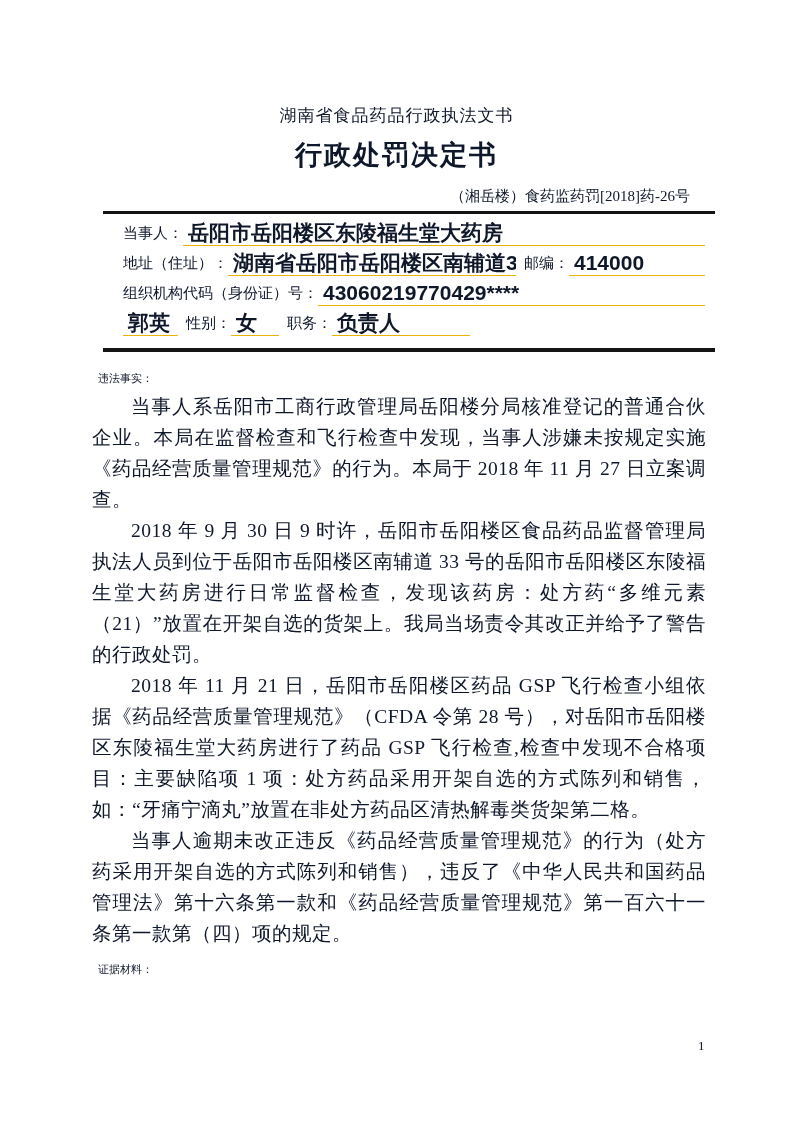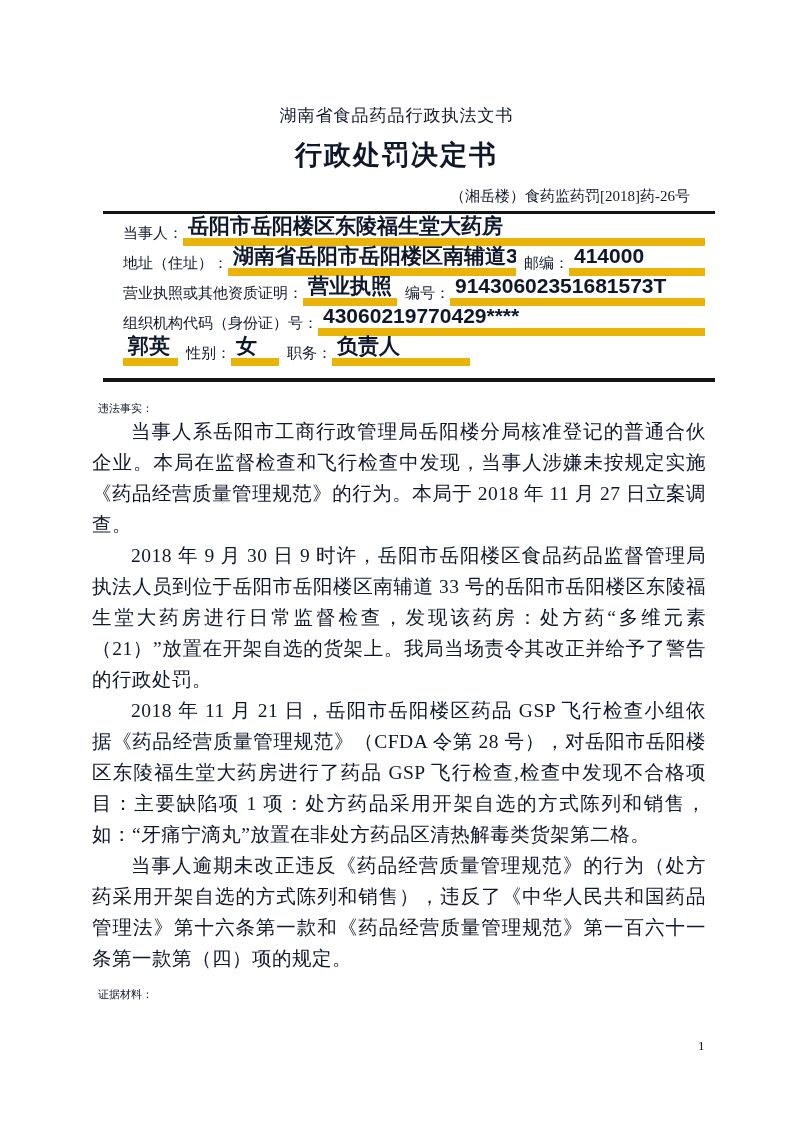--- a/index.html
+++ b/index.html
@@ -55,21 +55,21 @@
   .f-label {
     font-size: 15px;
     white-space: nowrap;
     padding-bottom: 3px;
   }
   .f-value {
     font-family: "Liberation Sans", "DejaVu Sans", sans-serif;
     font-weight: bold;
     font-size: 21px;
     line-height: 1.05;
-    border-bottom: 8px solid #eab308;
+    border-bottom: 1px solid #eab308;
     padding: 0 5px 1px 5px;
     white-space: nowrap;
     overflow: hidden;
   }
   .grow { flex: 1; }
   .center { text-align: left; }
   .w-address { width: 278px; }
   .w-license { min-width: 80px; }
   .w-name { min-width: 45px; }
   .w-gender { width: 38px; }
@@ -79,20 +79,21 @@
     margin-left: 92px;
     margin-right: 87px;
   }
   .section-label {
     font-size: 11px;
     margin-left: 6px;
   }
   .facts-label { margin-top: 19px; }
   .evidence-label { margin-top: 13px; }
   .paragraphs {
+    margin-top: 5px;
   }
   .paragraphs p {
     margin: 0;
     font-size: 19.5px;
     line-height: 31px;
     text-align: justify;
     text-indent: 2em;
     letter-spacing: 0.5px;
   }
   .page-number {
@@ -122,26 +123,20 @@
       <span class="f-value grow">岳阳市岳阳楼区东陵福生堂大药房</span>
     </div>
 
     <div class="f-row">
       <span class="f-label">地址（住址）：</span>
       <span class="f-value w-address">湖南省岳阳市岳阳楼区南辅道33号</span>
       <span class="f-label gap-s">邮编：</span>
       <span class="f-value grow center">414000</span>
     </div>
 
-    <div class="f-row">
-      <span class="f-label">营业执照或其他资质证明：</span>
-      <span class="f-value w-license">营业执照</span>
-      <span class="f-label gap-s">编号：</span>
-      <span class="f-value grow">91430602351681573T</span>
-    </div>
 
     <div class="f-row">
       <span class="f-label">组织机构代码（身份证）号：</span>
       <span class="f-value grow">43060219770429****</span>
     </div>
 
     <div class="f-row">
       <span class="f-value w-name">郭英</span>
       <span class="f-label gap-s">性别：</span>
       <span class="f-value w-gender center">女</span>

